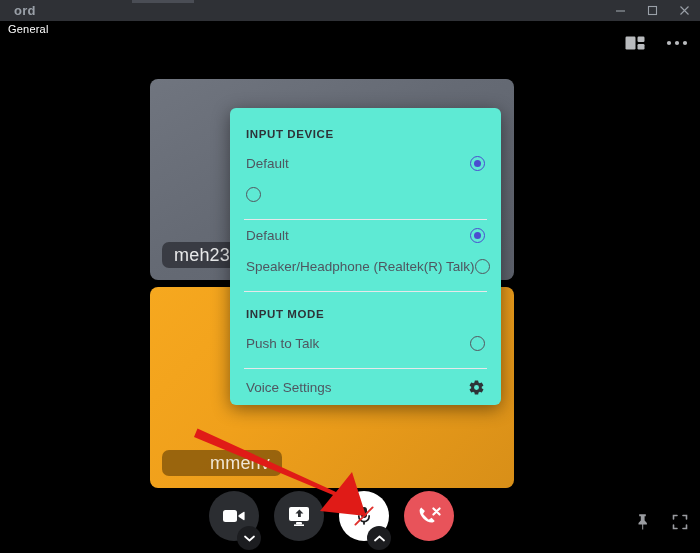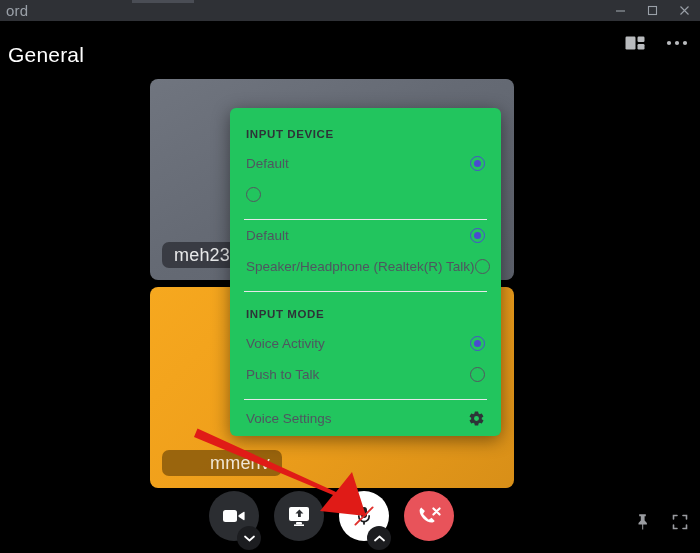--- a/index.html
+++ b/index.html
@@ -21,44 +21,44 @@
     width: 700px; height: 21px;
     background: #2f3136;
     display: flex; align-items: center;
   }
   .titlebar .drag-notch {
     position: absolute; left: 132px; top: 0;
     width: 62px; height: 3px;
     background: #4a4d55;
   }
   .titlebar .app-name {
-    font-size: 15px; color: #9aa0a8;
-    padding-left: 6px; letter-spacing: .2px;
-    font-weight: 400;
+    font-size: 13px; color: #9aa0a8;
+    padding-left: 14px; letter-spacing: .2px;
+    font-weight: 700;
   }
   .wincontrols {
     position: absolute; right: 0; top: 0;
     height: 21px; display: flex; align-items: center;
   }
   .wincontrols .wc {
     width: 32px; height: 21px;
     display: flex; align-items: center; justify-content: center;
     color: #9aa0a8;
   }
   .wc svg { display: block; }
 
   
   .header {
     position: absolute; left: 0; top: 21px;
     width: 700px; height: 45px;
     background: #000;
   }
   .page-title {
-    position: absolute; left: 8px; top: 22px;
-    font-size: 21px; color: #ffffff; font-weight: 400;
+    position: absolute; left: 8px; top: 2px;
+    font-size: 11px; color: #ffffff; font-weight: 400;
     letter-spacing: .2px;
   }
   .header-actions {
     position: absolute; right: 10px; top: 10px;
     display: flex; align-items: center; gap: 16px;
   }
   .icon-btn {
     width: 26px; height: 24px;
     display: flex; align-items: center; justify-content: center;
     color: #b9bbbe;
@@ -106,21 +106,21 @@
     background: rgba(120,78,8,.72);
     color: #f0e6d5;
     padding-left: 48px;
   }
 
   
   .popup {
     position: absolute;
     left: 230px; top: 108px;
     width: 271px;
-    background: #22c55e;
+    background: #5eead4;
     border-radius: 6px;
     box-shadow: 0 4px 18px rgba(0,0,0,.45);
     padding: 4px 0 0 0;
     z-index: 30;
   }
   .section-title {
     font-size: 11.5px; font-weight: 700;
     color: #2e3338;
     letter-spacing: .6px;
     padding: 16px 16px 8px 16px;
@@ -274,24 +274,20 @@
       <span class="radio on"></span>
     </div>
     <div class="menu-row">
       <span class="label">Speaker/Headphone (Realtek(R) Talk)</span>
       <span class="radio"></span>
     </div>
 
     <div class="divider"></div>
 
     <div class="section-title">INPUT MODE</div>
-    <div class="menu-row">
-      <span class="label">Voice Activity</span>
-      <span class="radio on"></span>
-    </div>
     <div class="menu-row">
       <span class="label">Push to Talk</span>
       <span class="radio"></span>
     </div>
 
     <div class="divider"></div>
 
     <div class="menu-row last">
       <span class="label">Voice Settings</span>
       <span class="gear">

